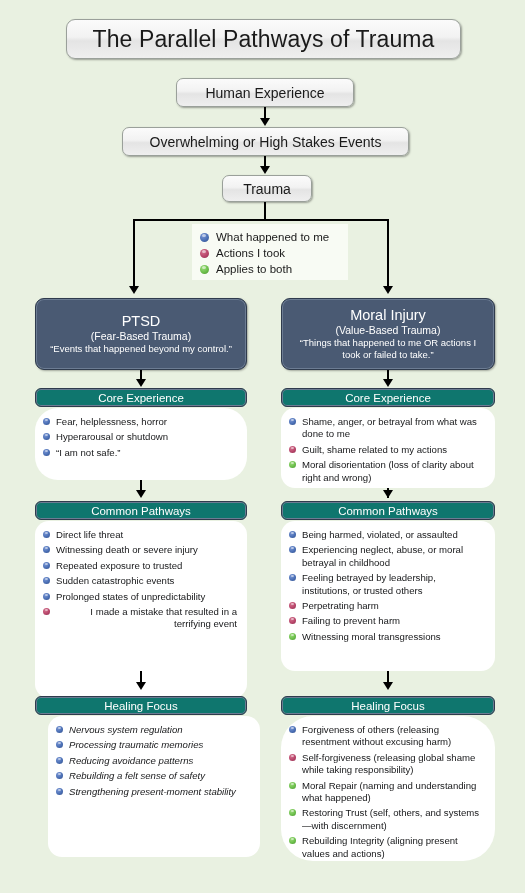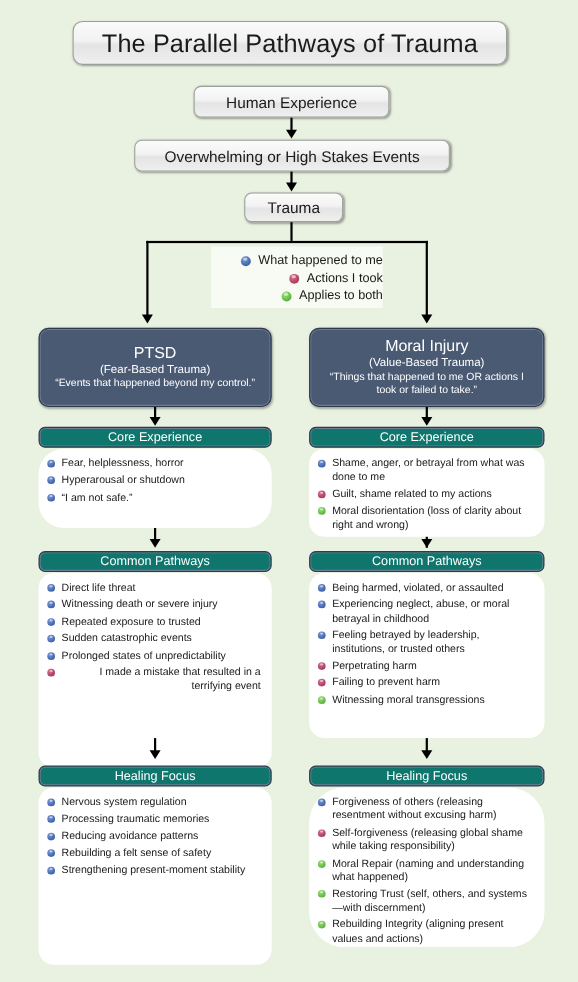--- a/index.html
+++ b/index.html
@@ -69,21 +69,20 @@
     left: 192px; top: 224px; width: 156px; height: 56px;
     background: #f8fbf4;
     padding: 5px 0 0 8px;
   }
   #legend .leg-row {
     display: flex;
     align-items: center;
     height: 16px;
     font-size: 11.5px;
     color: #1a1a1a;
-    justify-content: flex-end;
   }
   .dot {
     width: 9px; height: 9px;
     border-radius: 50%;
     flex: 0 0 9px;
     margin-right: 7px;
     position: relative;
   }
   .dot::after {
     content: "";
@@ -244,21 +243,21 @@
       <li>
           <span class="dot red"></span>
           <span>I made a mistake that resulted in a terrifying event</span>
         </li>
     </ul>
   </div>
   <div class="vline" style="left:140px; top:671px; height:12px;"></div>
   <div class="arrowhead" style="left:136px; top:682px;"></div>
 
   <div class="section-bar" style="left:35px; top:696px; width:212px;">Healing Focus</div>
-  <div class="card" style="left:35px; top:716px; width:212px; height:161px;">
+  <div class="card" style="left:48px; top:716px; width:212px; height:141px;font-style:italic;">
     <ul>
       <li>
           <span class="dot blue"></span>
           <span>Nervous system regulation</span>
         </li>
       <li>
           <span class="dot blue"></span>
           <span>Processing traumatic memories</span>
         </li>
       <li>

